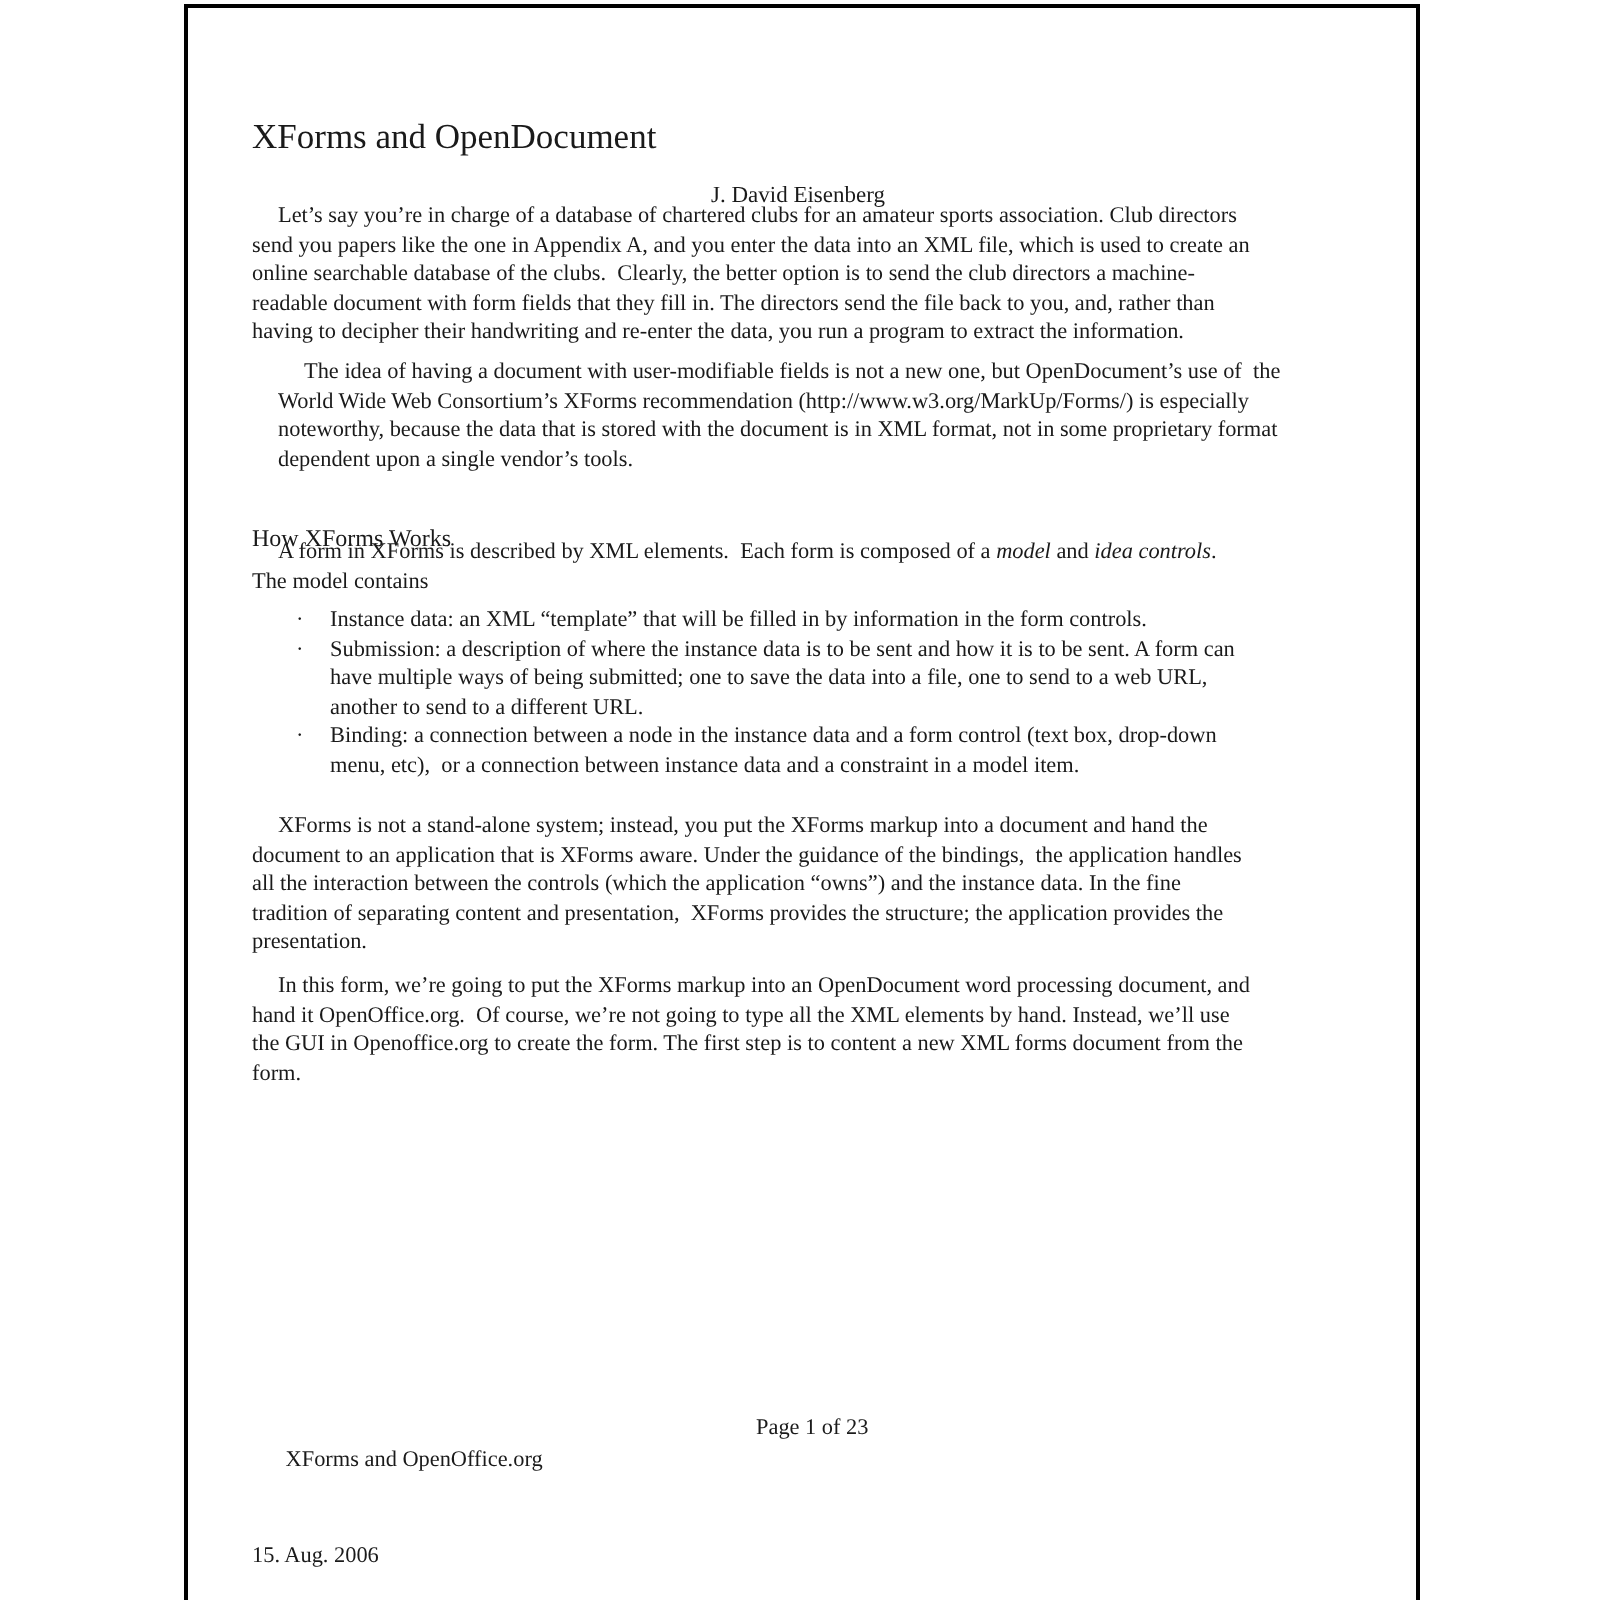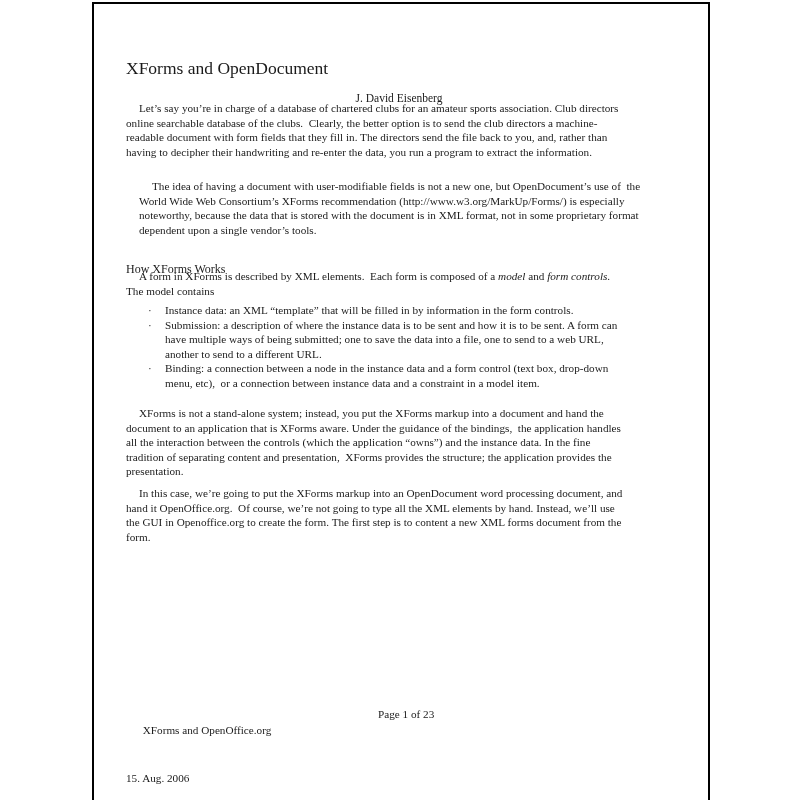--- a/index.html
+++ b/index.html
@@ -73,36 +73,37 @@
 </head>
 <body>
 
 <div class="page">
 
   <div class="block doc-title">XForms and OpenDocument</div>
   <div class="block doc-author">J. David Eisenberg</div>
 
   <div class="block para1">
     <div class="line first">Let’s say you’re in charge of a database of chartered clubs for an amateur sports association. Club directors</div>
+    <div class="line">send you papers like the one in Appendix A, and you enter the data into an XML file, which is used to create an</div>
     <div class="line">online searchable database of the clubs.  Clearly, the better option is to send the club directors a machine-</div>
     <div class="line">readable document with form fields that they fill in. The directors send the file back to you, and, rather than</div>
     <div class="line">having to decipher their handwriting and re-enter the data, you run a program to extract the information.</div>
   </div>
 
   <div class="block para2">
     <div class="line first">The idea of having a document with user-modifiable fields is not a new one, but OpenDocument’s use of  the</div>
     <div class="line">World Wide Web Consortium’s XForms recommendation (http://www.w3.org/MarkUp/Forms/) is especially</div>
     <div class="line">noteworthy, because the data that is stored with the document is in XML format, not in some proprietary format</div>
     <div class="line">dependent upon a single vendor’s tools.</div>
   </div>
 
   <h2 class="block section-heading">How XForms Works</h2>
 
   <div class="block para3">
-    <div class="line first"><span>A form in XForms is described by XML elements.  Each form is composed of a </span><span class="italic">model</span><span> and </span><span class="italic">form controls</span><span>.</span></div>
+    <div class="line first"><span>A form in XForms is described by XML elements.  Each form is composed of a </span><span class="italic">model</span><span> and </span><span class="italic">idea controls</span><span>.</span></div>
     <div class="line">The model contains</div>
   </div>
 
   <div class="block bullet-list">
     <div class="bullet-item">
       <span class="bullet-marker">·</span>
       <div class="line">Instance data: an XML “template” that will be filled in by information in the form controls.</div>
     </div>
     <div class="bullet-item">
       <span class="bullet-marker">·</span>
@@ -119,21 +120,21 @@
 
   <div class="block para4">
     <div class="line first">XForms is not a stand-alone system; instead, you put the XForms markup into a document and hand the</div>
     <div class="line">document to an application that is XForms aware. Under the guidance of the bindings,  the application handles</div>
     <div class="line">all the interaction between the controls (which the application “owns”) and the instance data. In the fine</div>
     <div class="line">tradition of separating content and presentation,  XForms provides the structure; the application provides the</div>
     <div class="line">presentation.</div>
   </div>
 
   <div class="block para5">
-    <div class="line first">In this case, we’re going to put the XForms markup into an OpenDocument word processing document, and</div>
+    <div class="line first">In this form, we’re going to put the XForms markup into an OpenDocument word processing document, and</div>
     <div class="line">hand it OpenOffice.org.  Of course, we’re not going to type all the XML elements by hand. Instead, we’ll use</div>
     <div class="line">the GUI in Openoffice.org to create the form. The first step is to content a new XML forms document from the</div>
     <div class="line">form.</div>
   </div>
 
   <div class="block page-footer">
     <div class="line footer-row">
       <span>XForms and OpenOffice.org</span>
       <span class="footer-page-info">Page 1 of 23</span>
     </div>

